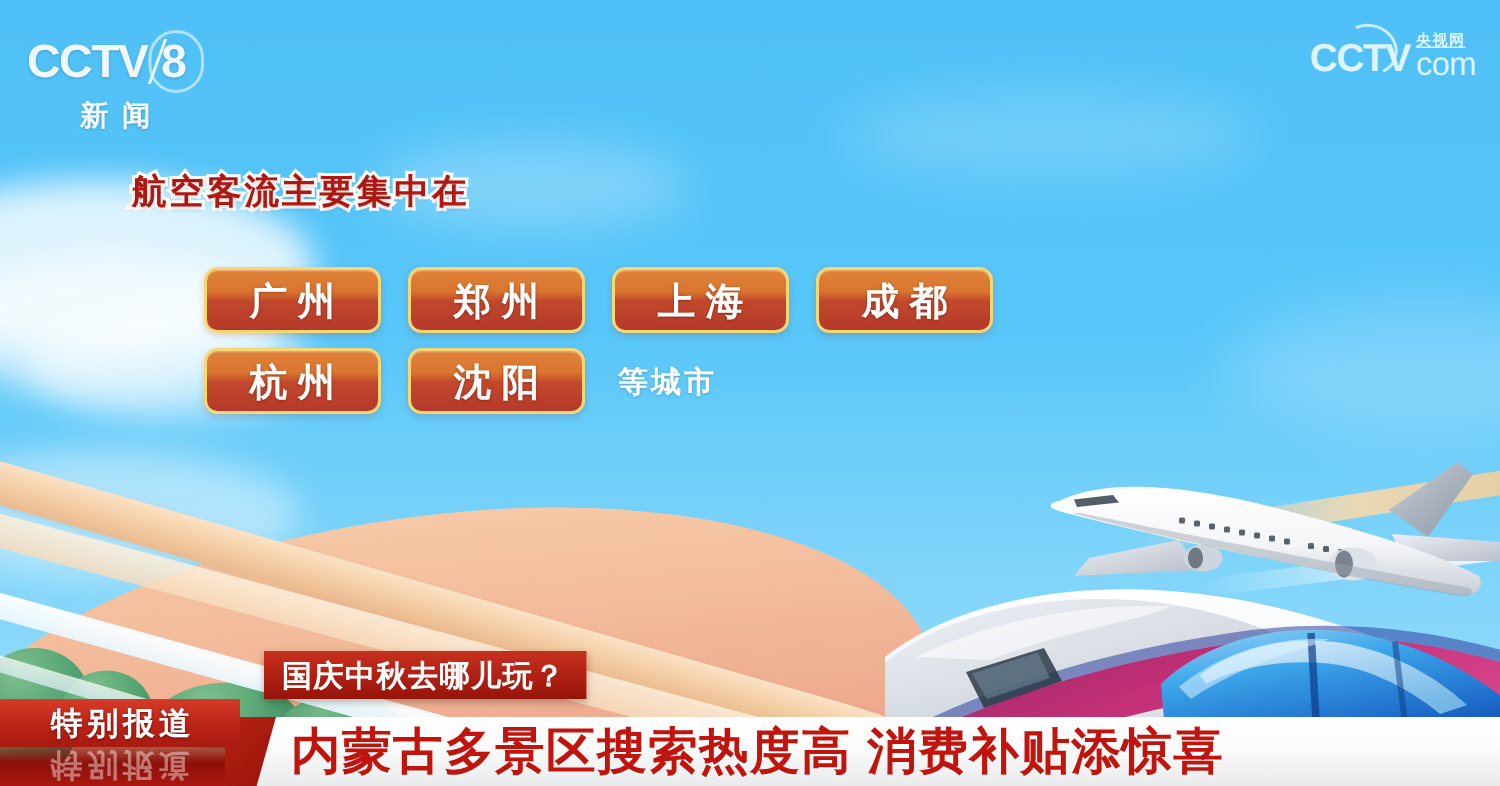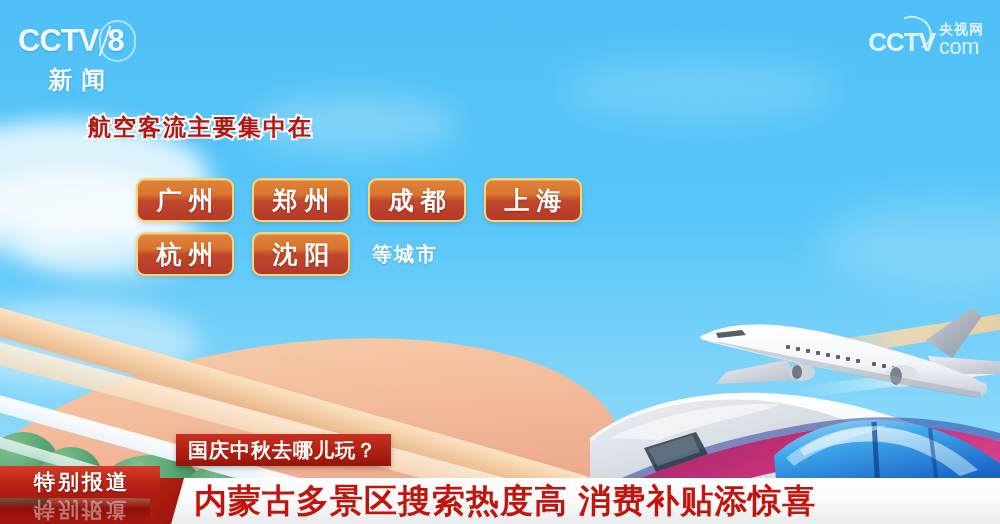--- a/index.html
+++ b/index.html
@@ -143,21 +143,21 @@
     display: flex;
     flex-direction: column;
     gap: 10px;
   }
   .tag-row {
     display: flex;
     align-items: center;
     gap: 18px;
   }
   .tag {
-    width: 98px;
+    width: 118px;
     height: 44px;
     box-sizing: border-box;
     border: 2px solid #f7d774;
     border-radius: 9px;
     background: linear-gradient(180deg,
         #e0823a 0%,
         #d9752f 36%,
         #c1482c 52%,
         #b5392a 100%);
     color: #ffffff;
@@ -312,21 +312,21 @@
     justify-content: center;
     border: 2px solid rgba(255,255,255,.55);
     border-radius: 999px;
     padding: 0 10px 0 6px;
     margin-left: -14px;
     height: 38px;
   }
   .channel-sub {
     margin-top: 2px;
     text-align: center;
-    font-size: 24px;
+    font-size: 19px;
     font-weight: bold;
     letter-spacing: 9px;
     text-indent: 9px;
     color: rgba(255,255,255,.95);
     text-shadow: 0 1px 2px rgba(0,60,110,.25);
   }
 
   
   .watermark {
     position: absolute;
@@ -339,25 +339,26 @@
     opacity: .88;
   }
   .wm-cctv {
     font-size: 26px;
     font-weight: bold;
     letter-spacing: -1px;
     color: rgba(255,255,255,.92);
   }
   .wm-right { display: flex; flex-direction: column; align-items: flex-start; }
   .wm-cn {
-    font-size: 14px;
+    font-size: 10px;
     font-weight: bold;
     letter-spacing: 1px;
     color: rgba(255,255,255,.92);
     line-height: 1.1;
+    text-decoration: underline;
   }
   .wm-com {
     font-size: 22px;
     letter-spacing: -0.5px;
     color: rgba(255,255,255,.92);
     line-height: 1;
     margin-top: -1px;
   }
   .wm-arc {
     position: absolute;
@@ -527,22 +528,22 @@
       <span class="wm-com">com</span>
     </span>
   </div>
 
   <div class="kicker">航空客流主要集中在</div>
 
   <div class="tags">
     <div class="tag-row">
       <div class="tag">广州</div>
       <div class="tag">郑州</div>
+      <div class="tag">上海</div>
       <div class="tag">成都</div>
-      <div class="tag">上海</div>
     </div>
     <div class="tag-row">
       <div class="tag">杭州</div>
       <div class="tag">沈阳</div>
       <div class="tags-suffix">等城市</div>
     </div>
   </div>
 
   <div class="lower-third">
     <div class="badge-special-reflect">特别报道</div>

